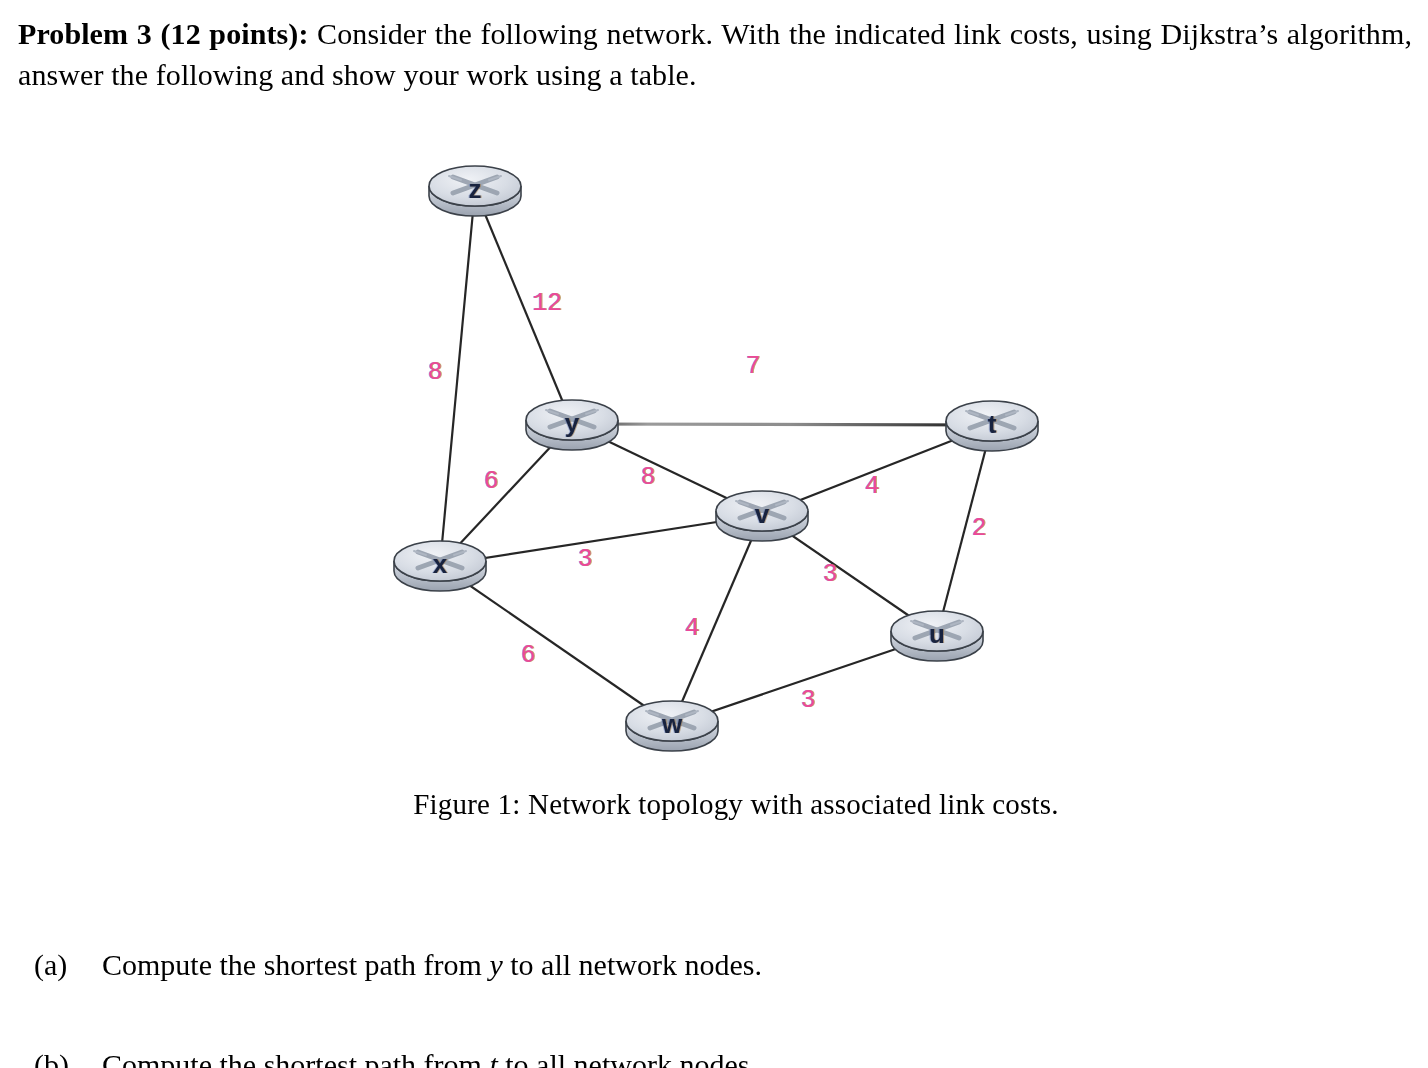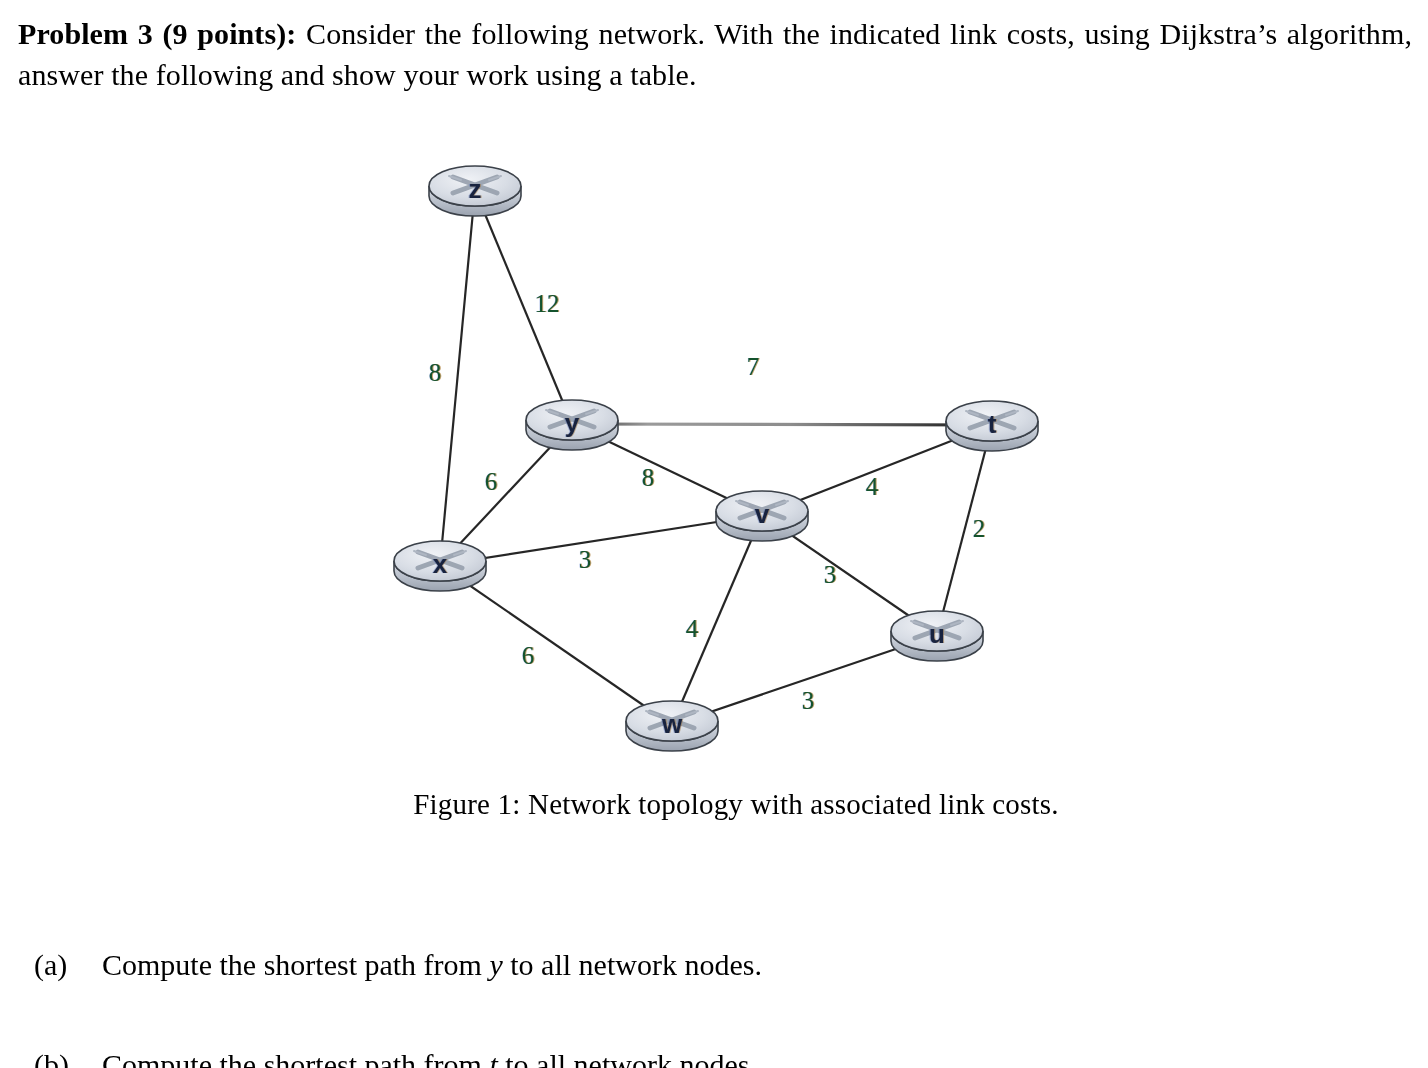--- a/index.html
+++ b/index.html
@@ -80,23 +80,23 @@
     color: #18233f;
     text-shadow: 1px 0 0 rgba(150,110,60,0.55), -1px 0 0 rgba(60,90,170,0.35);
     pointer-events: none;
     line-height: 1;
   }
 
   
   .edge-label {
     position: absolute;
     transform: translate(-50%, -50%);
-    font-family: Liberation Serif, serif;
+    font-family: Liberation Mono, monospace;
     font-size: 25px;
-    color: #14532d;
+    color: #ec4899;
     text-shadow: 1px 0 0 rgba(176,132,66,0.75), -0.6px 0 0 rgba(70,110,200,0.45);
     white-space: nowrap;
     line-height: 1;
   }
 
   
   .questions {
     position: absolute;
     left: 34px;
     top: 908px;
@@ -113,21 +113,21 @@
     width: 68px;
     flex: 0 0 68px;
   }
   .question-text { flex: 1 1 auto; margin-top: 42px; }
   .question-text em { font-style: italic; }
 </style>
 </head>
 <body>
 
 <div class="problem-statement">
-  <span class="lead">Problem 3 (9 points):</span>
+  <span class="lead">Problem 3 (12 points):</span>
   <span class="body-text">Consider the following network. With the indicated link costs, using Dijkstra’s algorithm, answer the following and show your work using a table.</span>
 </div>
 
 <div class="figure-block">
 
   <div class="network-canvas">
     <svg id="edge-layer" width="1428" height="680" style="position:absolute;left:0;top:0;">
       <defs>
         <linearGradient id="yt-grad" x1="0" y1="0" x2="1" y2="0">
           <stop offset="0%" stop-color="#3a3a3a"></stop>

